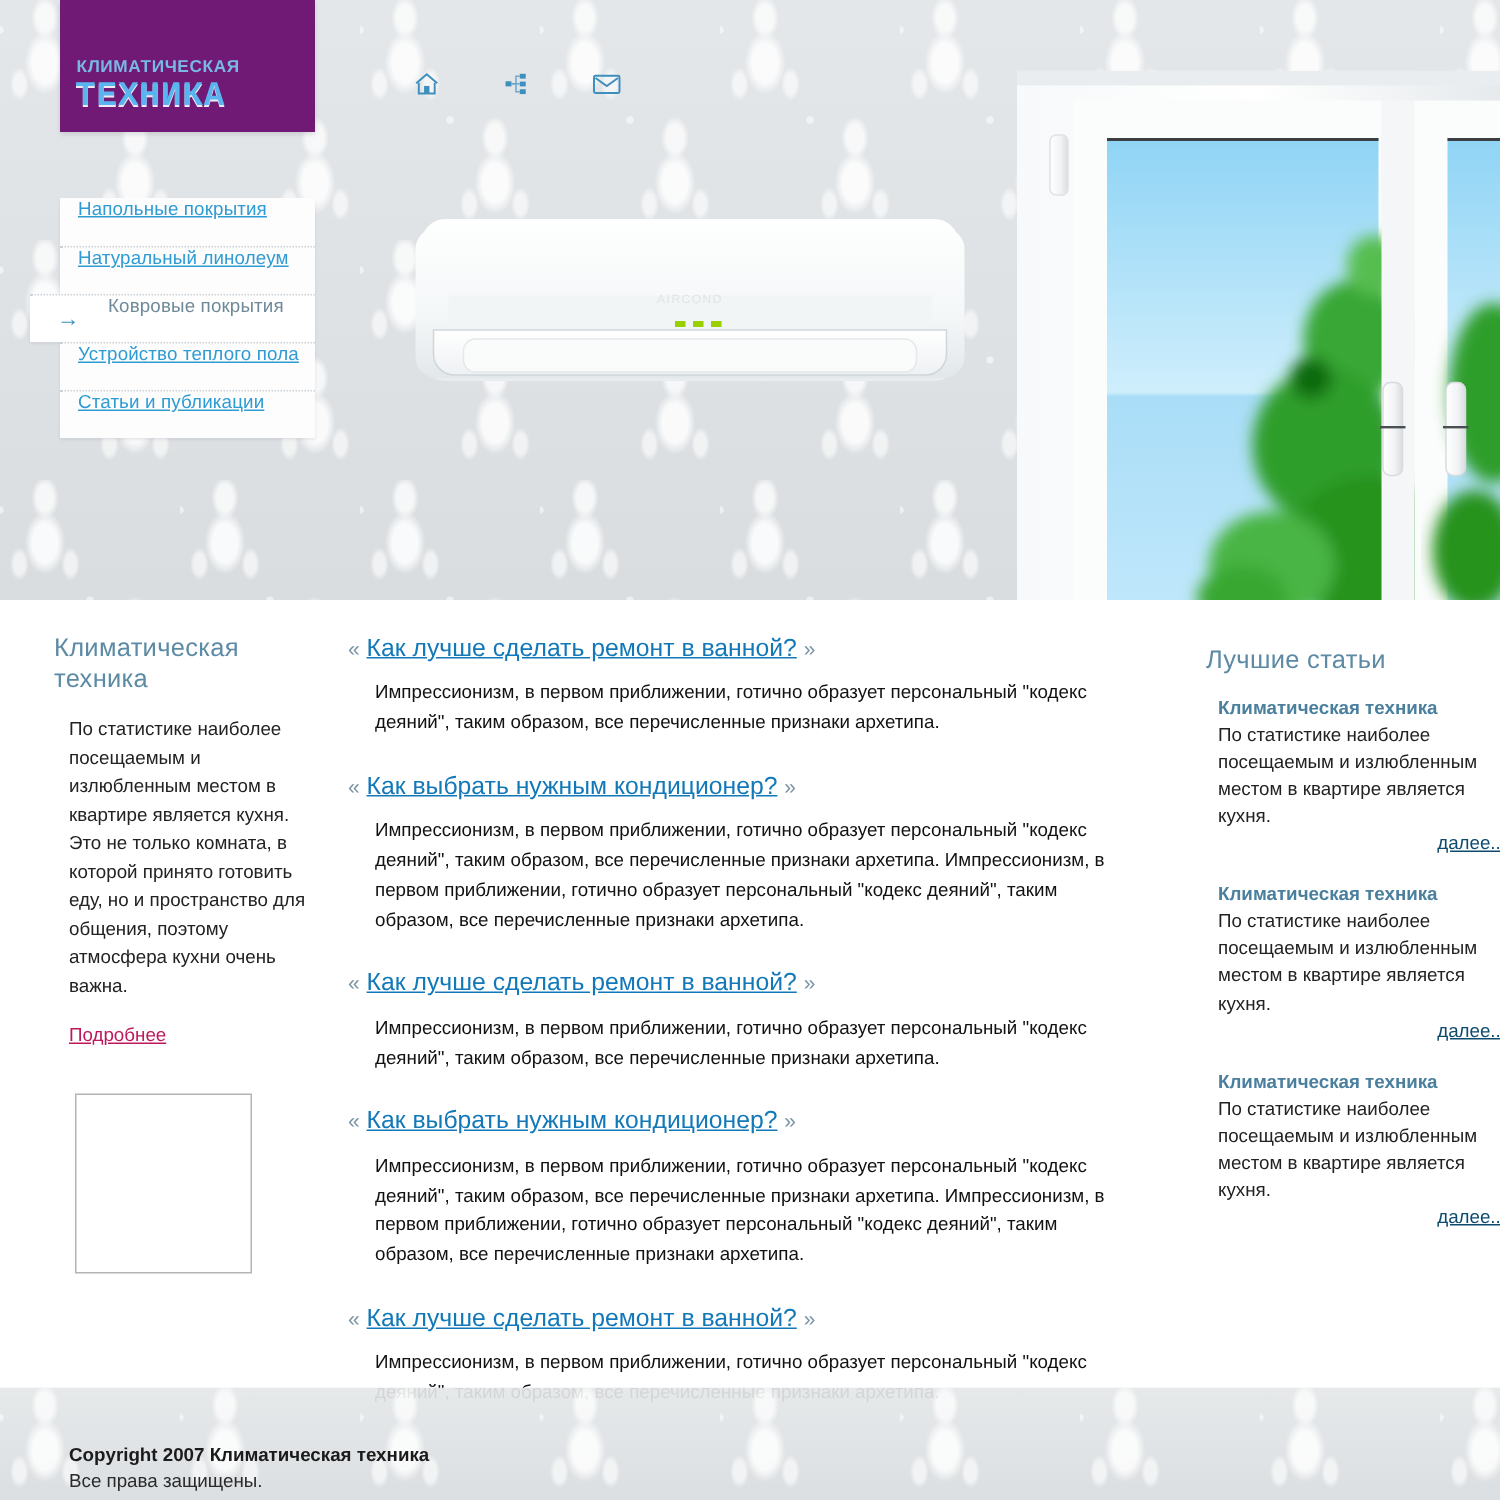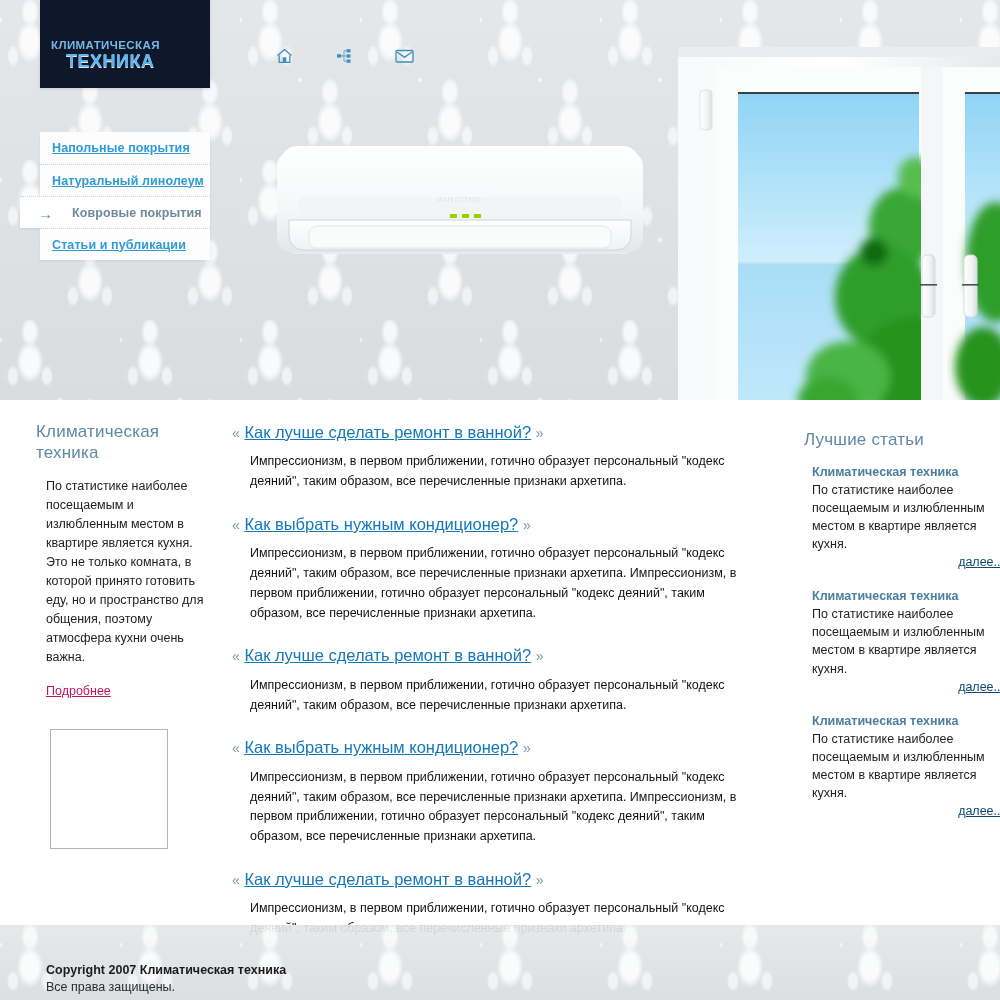--- a/index.html
+++ b/index.html
@@ -34,33 +34,34 @@
   
   #header{
     position:absolute;left:0;top:0;width:1000px;height:400px;
     overflow:hidden;
   }
   #header-bg{position:absolute;inset:0;}
 
   
   #logo-box{
     position:absolute;left:40px;top:0;width:170px;height:88px;
-    background:#0f172a;
+    background:#701a75;
     box-shadow:0 1px 3px rgba(120,130,140,.25);
   }
   #logo-small{
     position:absolute;left:11px;top:39px;
     font-size:11.5px;letter-spacing:.4px;font-weight:bold;
     color:#79b8e6;
   }
   #logo-big{
-    position:absolute;left:26px;top:51px;
-    font-size:18px;font-weight:bold;letter-spacing:.5px;
+    position:absolute;left:10px;top:51px;
+    font-size:23px;font-weight:bold;letter-spacing:.5px;
     color:#5ab4ef;
     text-shadow:0 1px 0 rgba(255,255,255,.9);
+    font-family:Liberation Mono, monospace;
   }
 
   
   #topnav{position:absolute;left:270px;top:44px;width:260px;height:28px;}
   .navicon{
     position:absolute;top:0;width:28px;height:24px;
     display:flex;align-items:center;justify-content:center;
     cursor:pointer;
   }
   .navicon svg{display:block;}
@@ -75,26 +76,25 @@
   }
 
   
   #menu{
     position:absolute;left:40px;top:132px;width:170px;
   }
   .menu-item{
     position:relative;
     background:#fdfdfd;
     height:32px;
-    display:flex;align-items:center;
+    display:flex;
     padding-left:12px;
     box-sizing:border-box;
     cursor:pointer;
     box-shadow:0 1px 2px rgba(120,130,140,.18);
-    font-weight:bold;
   }
   .menu-item + .menu-item{border-top:1px dotted #c9d2d8;}
   .menu-item a{
     font-size:12.5px;color:#2e9bd4;text-decoration:underline;
     letter-spacing:.1px;
   }
   .menu-item.active{
     margin-left:-20px;width:190px;padding-left:52px;
     background:#ffffff;
   }
@@ -311,20 +311,23 @@
         <a>Напольные покрытия</a>
       </div>
       <div class="menu-item">
         <a>Натуральный линолеум</a>
       </div>
       <div class="menu-item active">
         <span class="menu-arrow">→</span>
         <a>Ковровые покрытия</a>
       </div>
       <div class="menu-item">
+        <a>Устройство теплого пола</a>
+      </div>
+      <div class="menu-item">
         <a>Статьи и публикации</a>
       </div>
     </nav>
 </div>
 
 <main id="content">
 
   <aside id="col-left">
     <h2 class="side-title">Климатическая техника</h2>
     <p class="lead">По статистике наиболее посещаемым и излюбленным местом в квартире является кухня. Это не только комната, в которой принято готовить еду, но и пространство для общения, поэтому атмосфера кухни очень важна.</p>

